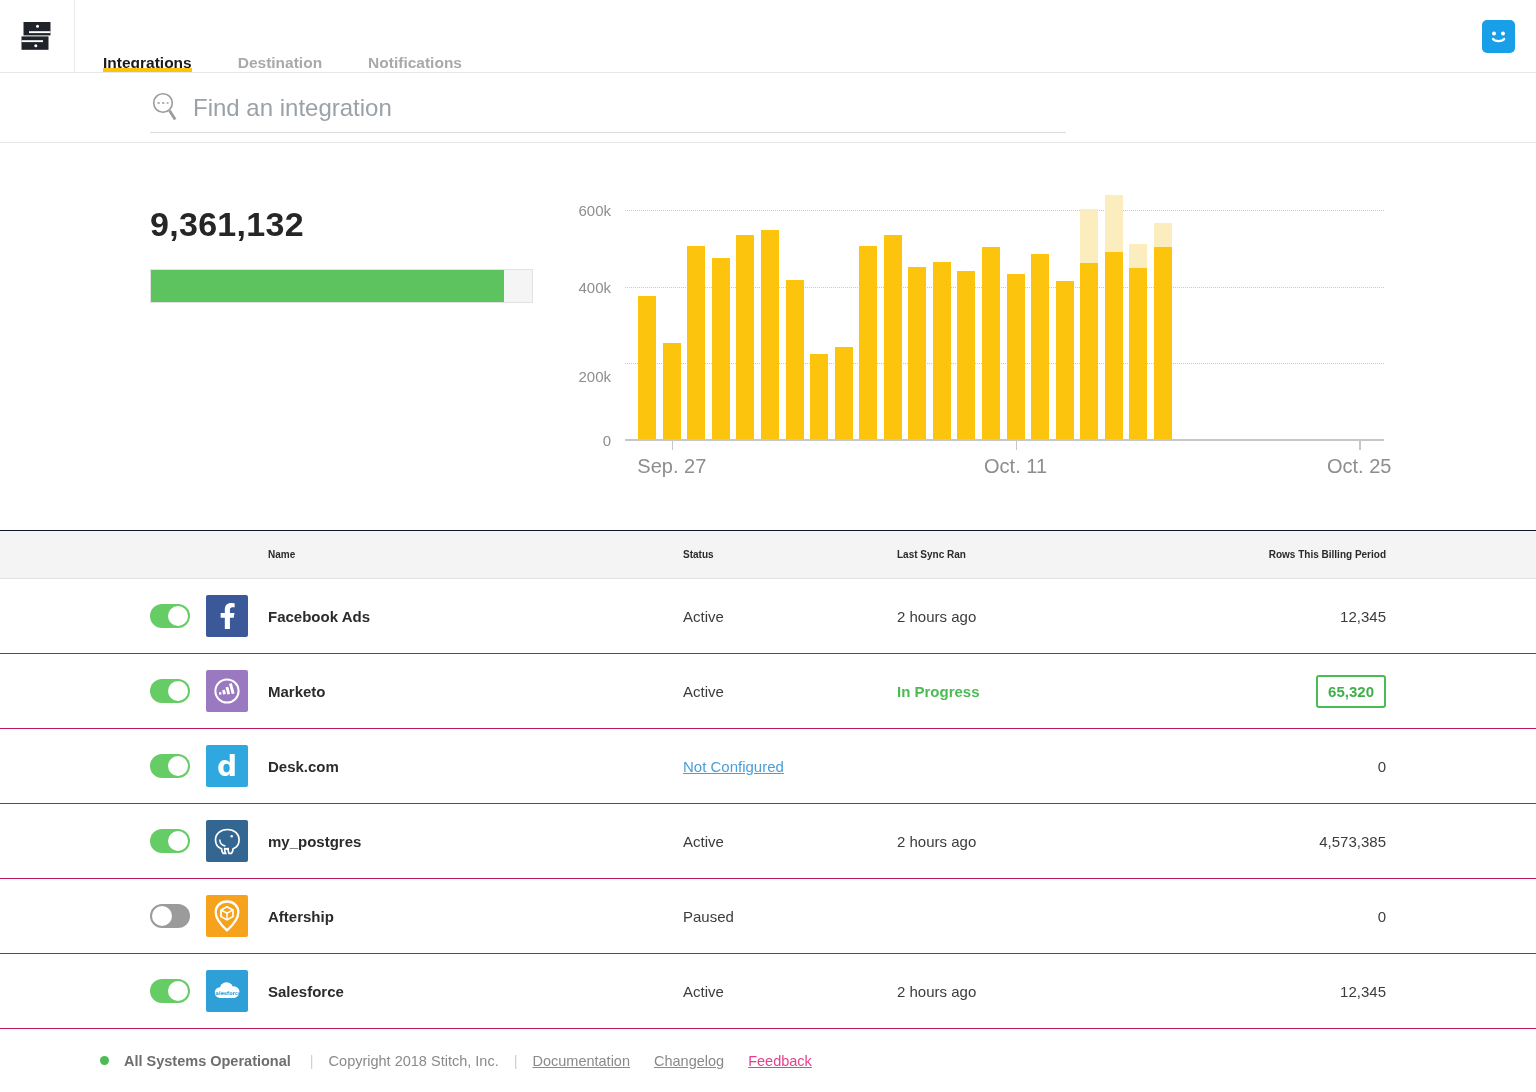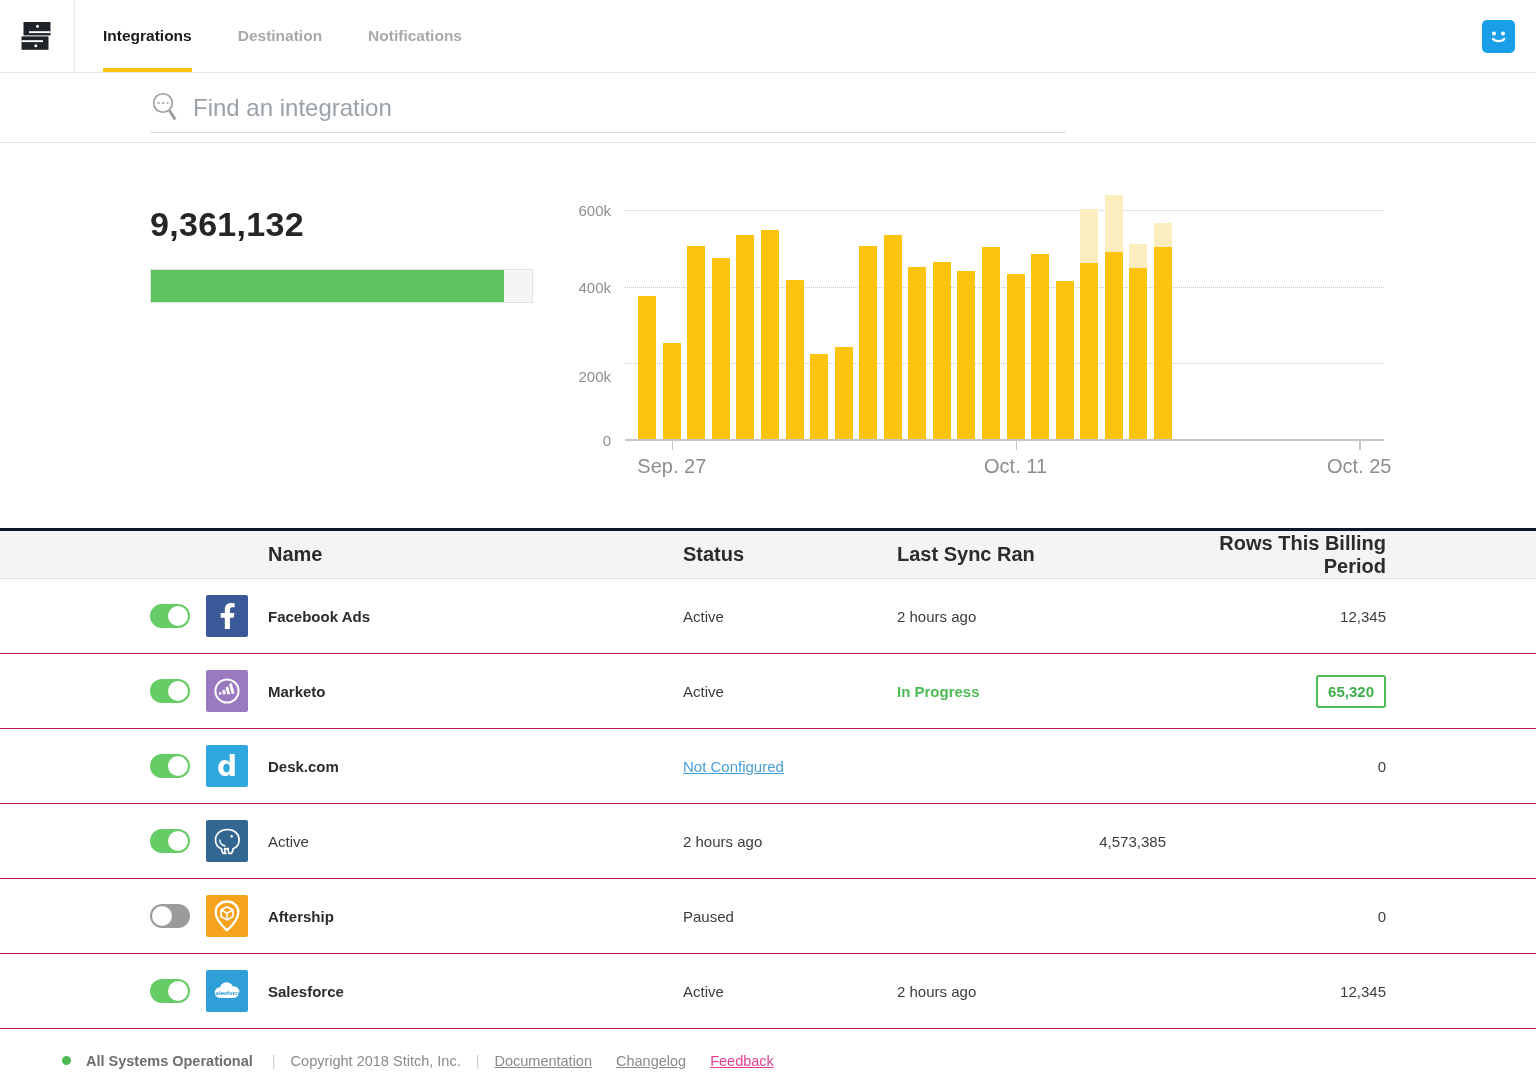--- a/index.html
+++ b/index.html
@@ -2,74 +2,74 @@
 <html><head>
 <meta charset="utf-8">
 <style>
   * { margin:0; padding:0; box-sizing:border-box; }
   html,body { width:1536px; height:1092px; overflow:hidden; background:#fff;
               font-family:"Liberation Sans", sans-serif; color:#333; }
 
   
   .header { height:73px; border-bottom:1px solid #e6e6e6; display:flex; align-items:stretch; position:relative; background:#fff; }
   .logo-box { width:75px; border-right:1px solid #e9e9e9; display:flex; align-items:center; justify-content:center; }
-  .tabs { display:flex; gap:46px; margin-left:28px; }
+  .tabs { display:flex; gap:46px; margin-left:28px;align-items:flex-end; }
   .tab { font-size:15.5px; font-weight:700; color:#a9a9a9; position:relative; display:flex; align-items:center; cursor:pointer; }
   .tab.active { color:#1b1b1b; }
   .tab-underline { position:absolute; left:0; right:0; bottom:0; height:4px; background:#fcc40d; }
   .user-btn { position:absolute; right:21px; top:20px; width:33px; height:33px; border:none; background:transparent; cursor:pointer; }
 
   
   .search-row { height:70px; border-bottom:1px solid #e6e6e6; display:flex; align-items:center; padding:0 150px; position:relative; background:#fff; }
   .search-underline { position:absolute; left:150px; bottom:9px; width:916px; height:1px; background:#dcdcdc; }
   .search-icon { margin-right:13px; margin-top:4px; }
   .search-input { border:none; outline:none; font-size:24px; color:#555; width:760px; background:transparent;
                   font-family:"Liberation Sans", sans-serif; }
   .search-input::placeholder { color:#9aa2a8; }
   .add-btn { position:absolute; right:150px; top:13px; height:44px; padding:0 27px; background:#fff;
              border:2px solid #fcc40d; border-radius:2px; font-size:16px; color:#3a3a3a; cursor:pointer;
              font-family:"Liberation Sans", sans-serif; }
 
   
-  .stats { height:388px; border-bottom:3px solid #0f172a; display:flex; padding:0 150px; background:#fff; }
+  .stats { height:388px; border-bottom:1px solid #0f172a; display:flex; padding:0 150px; background:#fff; }
   .stats-left { width:383px; flex-shrink:0; padding-top:62px; }
   .big-number { font-size:34px; font-weight:700; color:#262626; letter-spacing:.3px; }
   .big-sub { margin-top:13px; font-size:17px; color:#9b9b9b; }
   .progress { margin-top:25px; width:383px; height:34px; background:#f5f5f5; border:1px solid #e2e2e2; }
   .progress-fill { height:100%; background:#5dc35f; }
 
   .chart-wrap { flex:1; display:flex; margin-top:48px; }
   .ylabels { width:92px; flex-shrink:0; position:relative; height:250px; }
   .ylabel { position:absolute; right:14px; font-size:15px; color:#8e8e8e; }
   .plot { position:relative; width:759px; height:250px; }
   .gridline { position:absolute; left:0; right:0; height:0; border-top:1px dotted #c9c9c9; }
   .baseline { position:absolute; left:0; right:0; bottom:0; height:2px; background:#c6c6c6; }
   .bar { position:absolute; bottom:2px; width:18px; transform:translateX(-50%); display:flex; flex-direction:column; }
   .xtick { position:absolute; width:1.5px; height:9px; background:#c6c6c6; top:100%; }
   .xlabel { position:absolute; top:calc(100% + 14px); transform:translateX(-50%); font-size:20px; color:#8e8e8e; white-space:nowrap; }
 
   
   .tgrid { display:grid; grid-template-columns:56px 62px 415px 214px 1fr 220px; align-items:center; padding:0 150px; }
-  .thead { height:48px; background:#f4f4f4; border-bottom:1px solid #e2e2e2; font-size:20px; font-weight:700; color:#2b2b2b; }
+  .thead { height:48px; background:#f4f4f4; border-bottom:1px solid #e2e2e2; font-size:10px; font-weight:700; color:#2b2b2b; }
   .thead .num-col, .trow .rowsc { text-align:right; }
   .trow { height:75px; border-bottom:1px solid #be185d; background:#fff; font-size:15px; color:#3c3c3c; cursor:pointer; }
   .name { font-weight:700; color:#2b2b2b; }
   .toggle { width:40px; height:24px; border-radius:12px; position:relative; cursor:pointer; }
   .toggle.on { background:#66cc66; }
   .toggle.off { background:#9b9b9b; }
   .knob { position:absolute; top:2px; width:20px; height:20px; border-radius:50%; background:#fff; }
   .toggle.on .knob { right:2px; }
   .toggle.off .knob { left:2px; }
   .app-icon { width:42px; height:42px; border-radius:2px; overflow:hidden; }
   .status-link { color:#4a9ed9; text-decoration:underline; cursor:pointer; }
   .sync-progress { color:#4cbb53; font-weight:700; }
   .badge { display:inline-block; border:2px solid #4cbb53; color:#3faf4a; font-weight:700; padding:6px 10px; border-radius:3px; }
 
   
-  .footer { height:63px; display:flex; align-items:center; padding:0 62px; gap:15px; font-size:14.5px; color:#8a8a8a; background:#fff; }
+  .footer { height:63px; display:flex; align-items:center; padding:0 100px; gap:15px; font-size:14.5px; color:#8a8a8a; background:#fff; }
   .status-dot { width:9px; height:9px; border-radius:50%; background:#4cbb53; flex-shrink:0; }
   .status-text { font-weight:700; color:#6e6e6e; margin-right:4px; }
   .sep { color:#cfcfcf; }
   .flink { color:#8a8a8a; text-decoration:underline; cursor:pointer; }
   .flink.accent { color:#e5418f; }
 </style>
 </head>
 <body>
 
 <div class="header">
@@ -278,20 +278,21 @@
           <div class="knob"></div>
         </div>
       </div>
       <div>
         <div class="app-icon" style="background:#336791"><svg width="42" height="42" viewBox="0 0 42 42">
             <path d="M21.5 9.5c-7 0-12 4.4-12 10.3 0 4.5 2.7 7.8 6 9 .2 1.7.7 3.4 1.6 4.5h2.5c-.7-1.4-1-3-.9-4.6 1 .2 2.3.2 3.4 0-.1 1.6.2 3.2.9 4.6h2.5c.9-1.1 1.4-2.8 1.6-4.5 3.3-1.2 6-4.5 6-9 0-5.9-4.8-10.3-11.6-10.3z" fill="none" stroke="#fff" stroke-width="1.7"></path>
             <circle cx="25.7" cy="16.3" r="1.2" fill="#fff"></circle>
             <path d="M13.8 19.6c0 3.5 2.4 6 5.6 6.4" fill="none" stroke="#fff" stroke-width="1.5"></path>
           </svg></div>
       </div>
+      <div class="name">my_postgres</div>
       <div><span>Active</span></div>
       <div class="">2 hours ago</div>
       <div class="rowsc"><span>4,573,385</span></div>
     </div>
     <div class="tgrid trow">
       <div>
         <div class="toggle off">
           <div class="knob"></div>
         </div>
       </div>

